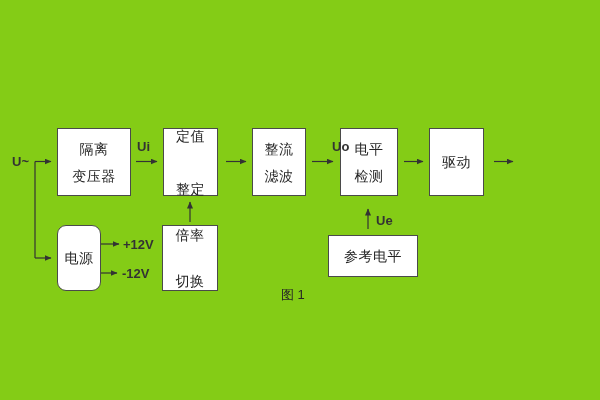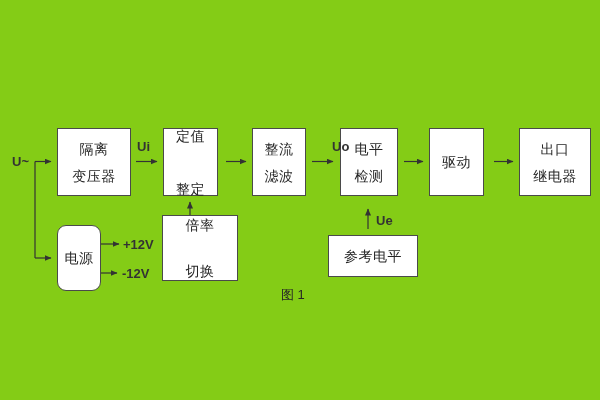--- a/index.html
+++ b/index.html
@@ -80,30 +80,26 @@
 
   <div class="box" style="left:340px; top:128px; width:58px; height:68px;">
     <span>电平</span>
     <span>检测</span>
   </div>
 
   <div class="box" style="left:429px; top:128px; width:55px; height:68px;">
     <span>驱动</span>
   </div>
 
-  <div class="box" style="left:519px; top:128px; width:72px; height:68px;">
-    <span>出口</span>
-    <span>继电器</span>
-  </div>
 
   <div class="box" style="left:57px; top:225px; width:44px; height:66px;border-radius:9px;">
     <span>电源</span>
   </div>
 
-  <div class="box" style="left:162px; top:215px; width:76px; height:66px;gap:32px;">
+  <div class="box" style="left:162px; top:225px; width:56px; height:66px;gap:32px;">
     <span>倍率</span>
     <span>切换</span>
   </div>
 
   <div class="box" style="left:328px; top:235px; width:90px; height:42px;">
     <span>参考电平</span>
   </div>
 
   <div class="lbl" style="left:12px; top:155px;">U~</div>
   <div class="lbl" style="left:137px; top:140px;">Ui</div>

